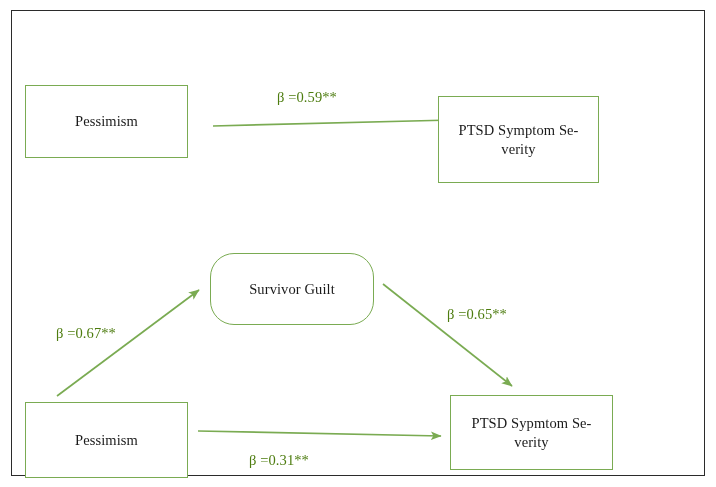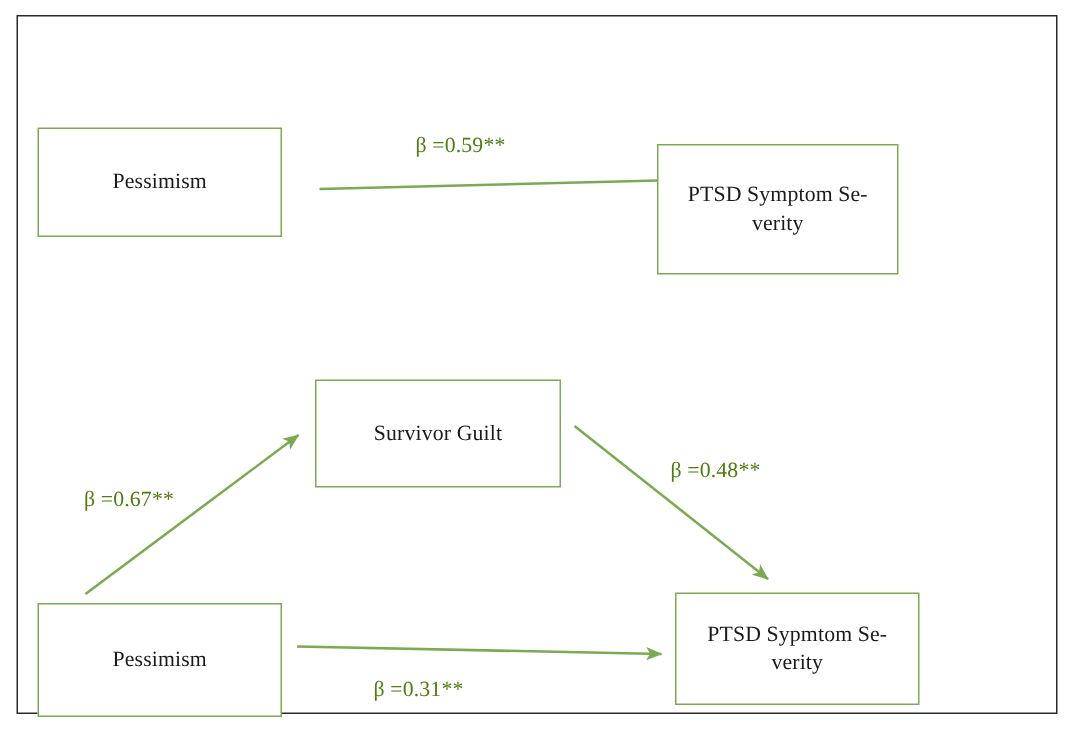--- a/index.html
+++ b/index.html
@@ -61,21 +61,21 @@
     position: absolute;
     color: #4d7c0f;
     font-size: 14.5px;
     white-space: nowrap;
     letter-spacing: 0.1px;
   }
   
   #node-pessimism-top   { left: 25px;  top: 85px;  width: 163px; height: 73px; }
   #node-ptsd-top        { left: 438px; top: 85px;  width: 161px; height: 87px; margin-top: 11px; }
   
-  #node-survivor-guilt  { left: 210px; top: 253px; width: 164px; height: 72px; }
+  #node-survivor-guilt  { left: 210px; top: 253px; width: 164px; height: 72px; border-radius: 24px; }
   #node-pessimism-bot   { left: 25px;  top: 402px; width: 163px; height: 76px; }
   #node-ptsd-bot        { left: 450px; top: 395px; width: 163px; height: 75px; }
   
   #label-direct-top     { left: 277px; top: 89px;  }
   #label-a-path         { left: 56px;  top: 325px; }
   #label-b-path         { left: 447px; top: 306px; }
 </style>
 </head>
 <body>
 
@@ -118,17 +118,17 @@
 
   <div class="node" id="node-ptsd-bot">
     <span class="node-label">PTSD Sypmtom Se-
 verity</span>
   </div>
 
   <div class="path-label" id="label-direct-top">β =0.59**</div>
 
   <div class="path-label" id="label-a-path">β =0.67**</div>
 
-  <div class="path-label" id="label-b-path">β =0.48**</div>
+  <div class="path-label" id="label-b-path">β =0.65**</div>
 
   <div class="path-label" id="label-c-prime-path-wrap" style="left:249px; top:452px;">β =0.31**</div>
 
 </div>
 
 </body></html>

